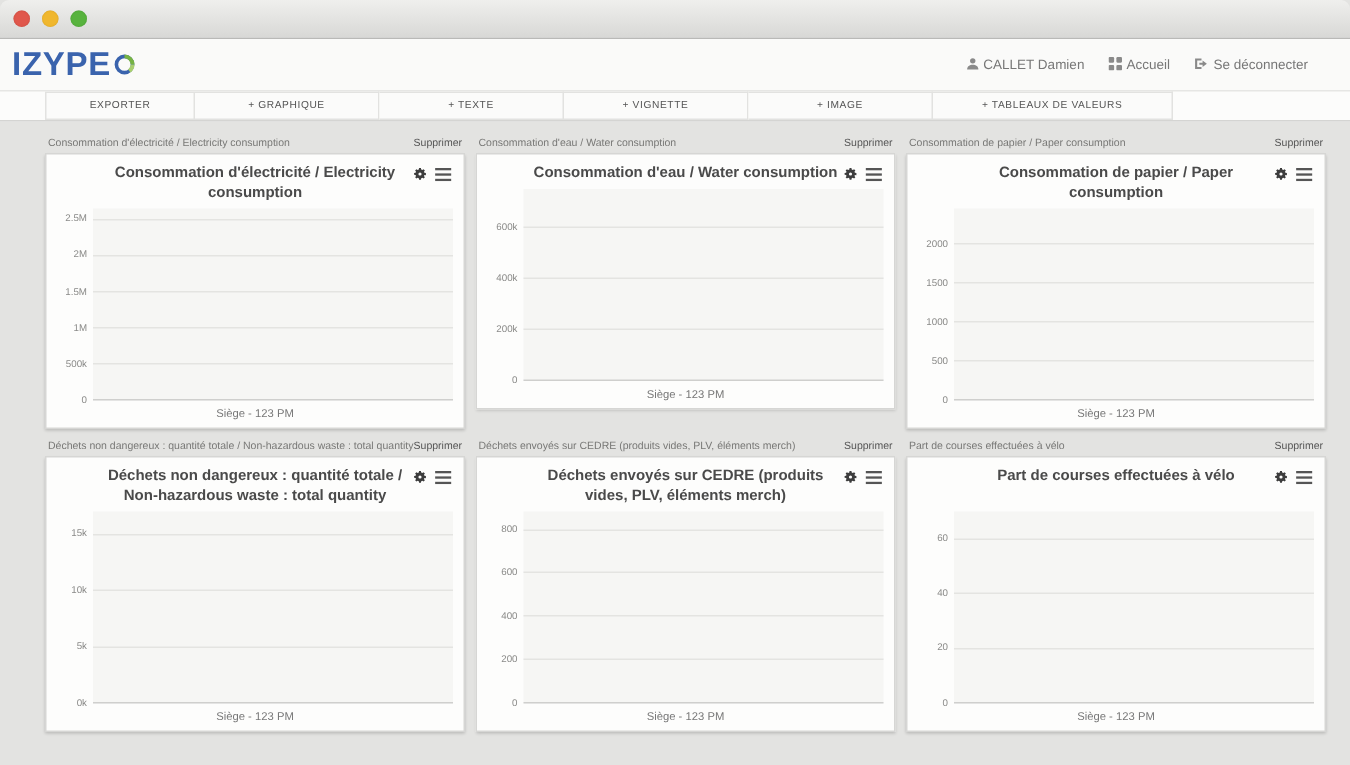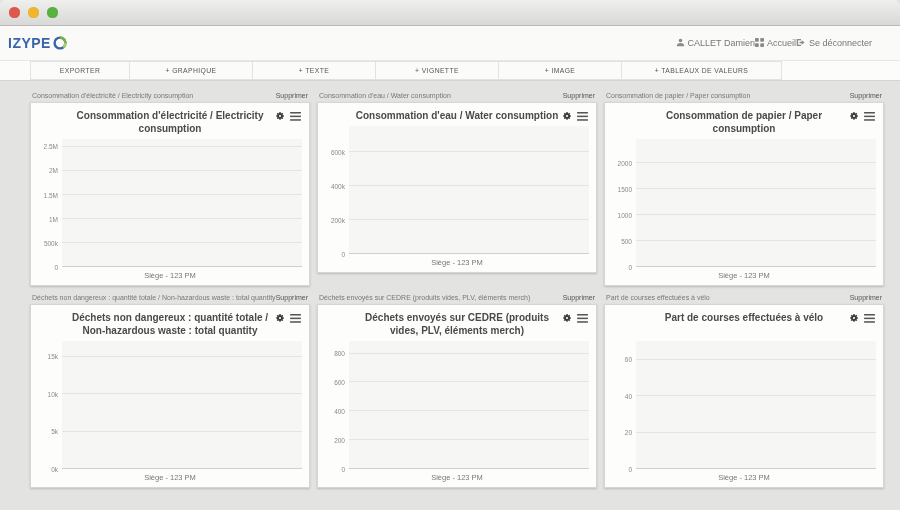--- a/index.html
+++ b/index.html
@@ -11,23 +11,23 @@
     border-bottom:1px solid #b9b9b7; border-radius:6px 6px 0 0;
     display:flex; align-items:center; padding-left:9px; gap:8px; }
   .light { width:11px; height:11px; border-radius:50%; }
   .light-red    { background:#e0574c; box-shadow:inset 0 0 1px #b84438; }
   .light-yellow { background:#f0b72e; box-shadow:inset 0 0 1px #cc9a1f; }
   .light-green  { background:#58b33e; box-shadow:inset 0 0 1px #459330; }
 
   
   .appheader { height:34px; background:#fafaf9; display:flex; align-items:center;
     justify-content:space-between; padding:0 28px 0 8px; }
-  .logo { display:flex; align-items:flex-start; font-weight:bold; font-size:14px;
+  .logo { display:flex; align-items:center; font-weight:bold; font-size:22px;
     color:#3a63ad; letter-spacing:.5px; }
-  .userbar { display:flex; align-items:flex-start; font-size:9px; color:#777; }
+  .userbar { display:flex; align-items:flex-start; gap:16px; font-size:9px; color:#777; }
   .userbar .uitem { display:flex; align-items:center; gap:3px; cursor:default; }
 
   
   .navbar { background:#fcfcfb; border-top:1px solid #e6e6e4; border-bottom:1px solid #d4d4d2;
     display:flex; padding-left:30px; height:21px; }
   .nav-item { border:1px solid #e2e2e0; border-left:none; display:flex; align-items:center;
     justify-content:center; font-size:6.8px; letter-spacing:.4px; color:#555;
     text-transform:uppercase; background:#fbfbfa; }
   .nav-item:first-child { border-left:1px solid #e2e2e0; width:100px; }
   .nav-item { width:123px; }

